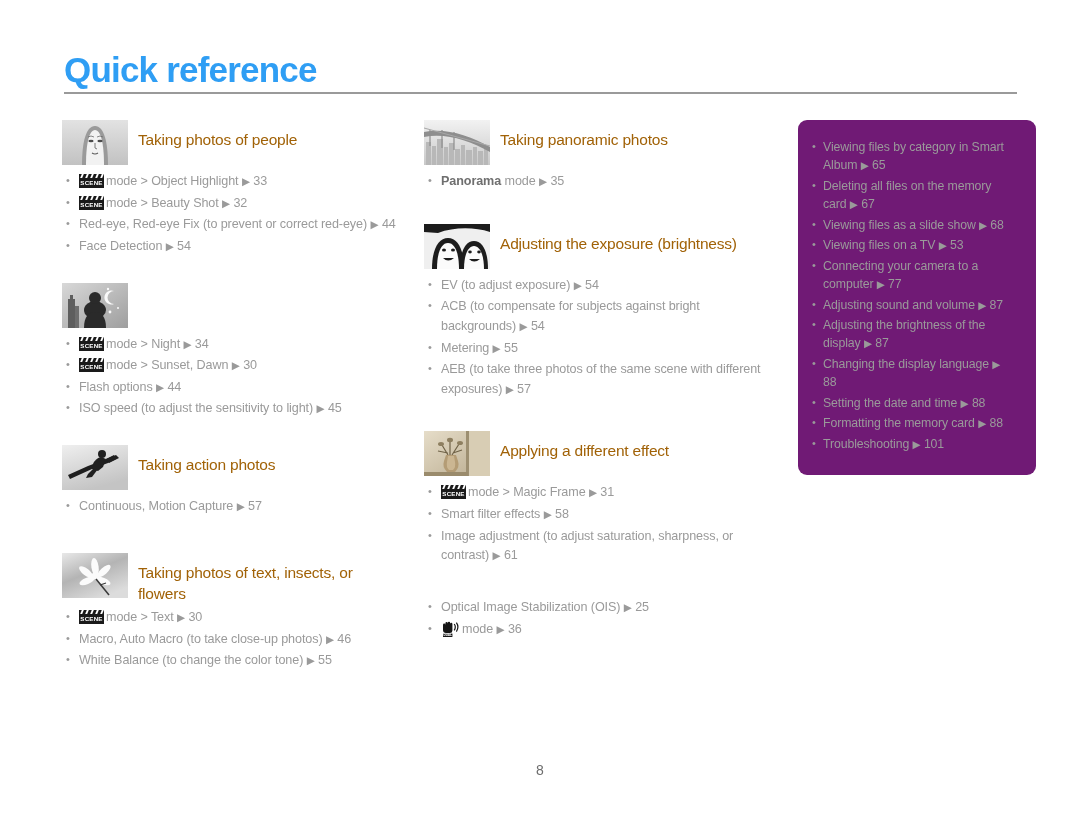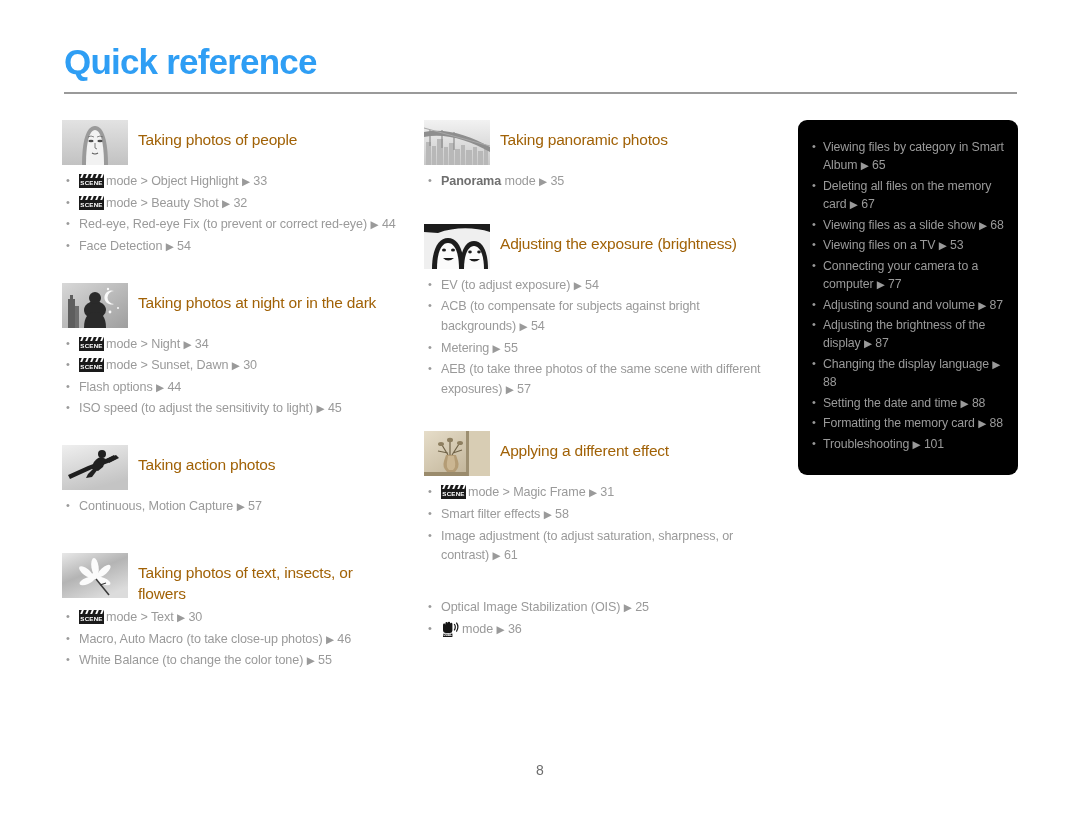--- a/index.html
+++ b/index.html
@@ -13,21 +13,21 @@
     font-family: "Liberation Sans", sans-serif;
     position: relative;
     overflow: hidden;
     color: #8d8d8d;
   }
 
   
   .page-title {
     position: absolute;
     left: 64px;
-    top: 42px;
+    top: 50px;
     font-size: 35px;
     font-weight: bold;
     color: #2f9ef4;
     letter-spacing: -0.8px;
   }
   .title-rule {
     position: absolute;
     left: 64px;
     top: 92px;
     width: 953px;
@@ -143,23 +143,23 @@
   .dual-icon {
     display: inline-block;
     width: 19px;
     height: 16px;
     vertical-align: -4px;
     margin-right: 2px;
   }
 
   
   .sidebar {
-    background: #000000;
+    background: #701a75;
     border-radius: 9px;
-    padding: 18px 14px 20px 10px;
+    padding: 18px 32px 20px 10px;
     width: 196px;
   }
   .sidebar ul.blist li {
     font-size: 12.3px;
     line-height: 1.5;
     margin-bottom: 2px;
     padding-left: 15px;
   }
 
   
@@ -248,21 +248,20 @@
             <path d="M22 45 C22 33 27 29 33 29 C39 29 44 33 44 45 Z" fill="#2a2a2a"></path>
             <path d="M52 8 A7 7 0 1 0 52 21 A5.6 5.6 0 1 1 52 8 Z" fill="#fafafa"></path>
             <circle cx="46" cy="6" r="1.2" fill="#fafafa"></circle>
             <circle cx="56" cy="25" r="1" fill="#fafafa"></circle>
             <circle cx="48" cy="29" r="1.4" fill="#fafafa"></circle>
             <rect x="6" y="16" width="7" height="29" fill="#5e5e5e"></rect>
             <rect x="8" y="12" width="3" height="5" fill="#5e5e5e"></rect>
             <rect x="13" y="23" width="4" height="22" fill="#6e6e6e"></rect>
           </svg>
         </div>
-        <span class="sec-title">Taking photos at night or in the dark</span>
       </div>
       <ul class="blist">
         <li><span class="scene-icon"><span class="bar">
                 <i style="left:2px"></i>
                 <i style="left:7px"></i>
                 <i style="left:12px"></i>
                 <i style="left:17px"></i>
                 <i style="left:22px"></i>
               </span><span class="body">SCENE</span></span><span>mode &gt; Night</span> <span class="arrow">▶</span> <span>34</span></li>
         <li><span class="scene-icon"><span class="bar">

